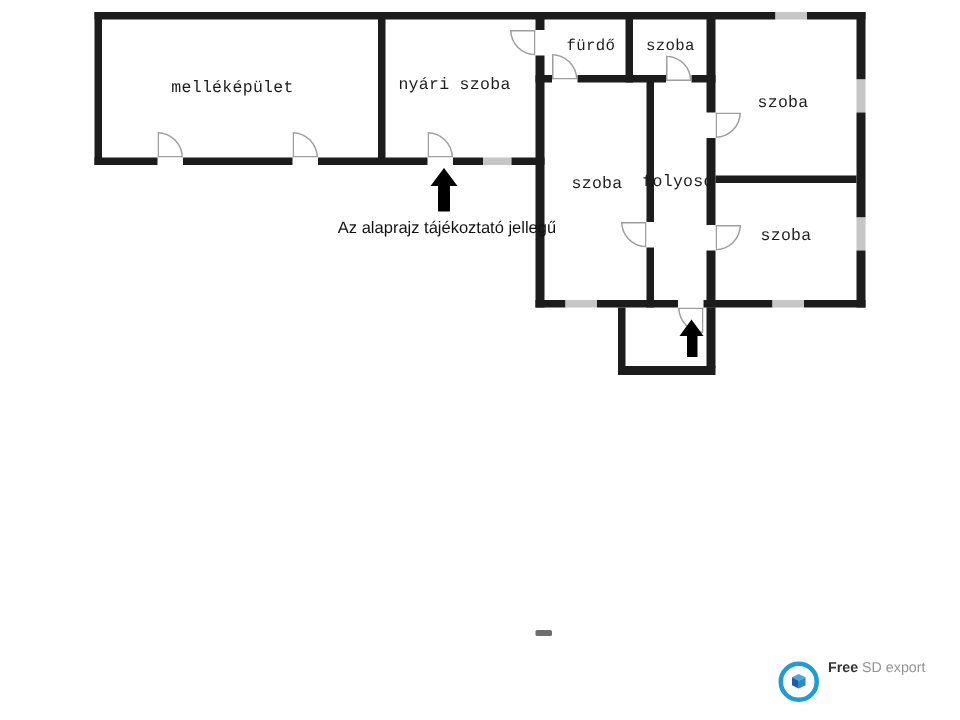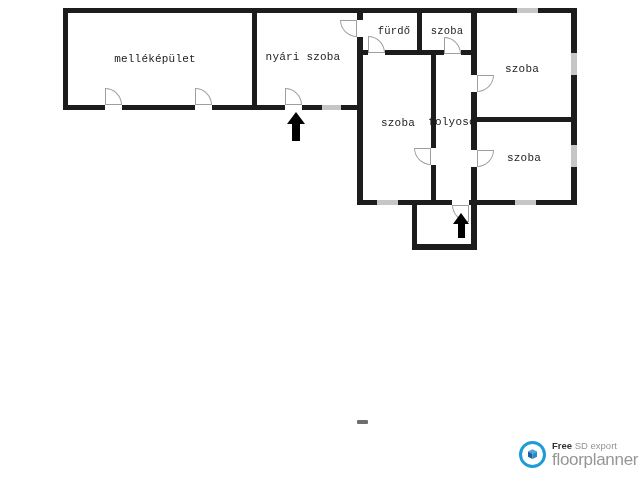--- a/index.html
+++ b/index.html
@@ -115,30 +115,30 @@
 
   <div class="room-label" style="left:155px;top:59px;">melléképület</div>
   <div class="room-label" style="left:303px;top:57px;">nyári szoba</div>
   <div class="room-label" style="left:394px;top:31px;font-size:10.5px;">fürdő</div>
   <div class="room-label" style="left:447px;top:31px;font-size:10.5px;">szoba</div>
   <div class="room-label" style="left:522px;top:69px;">szoba</div>
   <div class="room-label" style="left:398px;top:123px;">szoba</div>
   <div class="room-label" style="left:452px;top:122px;">folyosó</div>
   <div class="room-label" style="left:524px;top:158px;">szoba</div>
 
+  <div class="disclaimer" style="left:298px;top:152px;">Az alaprajz tájékoztató jellegű</div>
 
   <div class="artifact" style="left:357px;top:420px;width:11px;height:4px;"></div>
 
   <div class="logo-row">
     <div class="logo-circle">
       <svg width="15" height="15" viewBox="0 0 20 20">
         <path d="M4 6 L10 3 L16 6 L10 9 Z" fill="#49a8dd"></path>
         <path d="M4 6 L10 9 L10 16 L4 13 Z" fill="#1a5fa8"></path>
         <path d="M16 6 L10 9 L10 16 L16 13 Z" fill="#2f89c5"></path>
       </svg>
     </div>
     <div class="logo-text">
       <div class="logo-line1"><b>Free</b>&nbsp;<span>SD export</span></div>
-      <div class="logo-line2">floorplanner</div>
     </div>
   </div>
 
 </div>
 
 </body></html>

